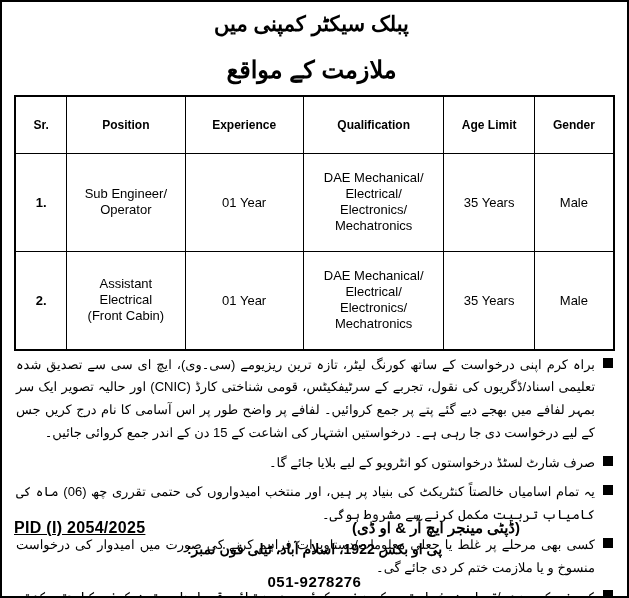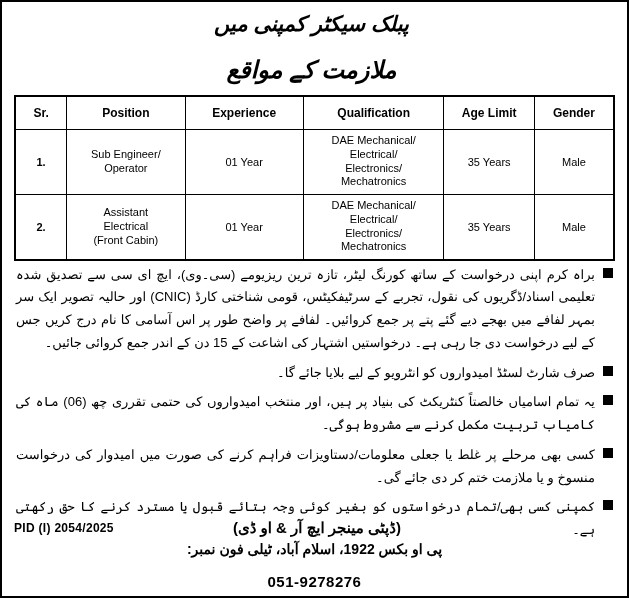--- a/index.html
+++ b/index.html
@@ -19,21 +19,20 @@
     width: 629px;
     height: 598px;
     box-sizing: border-box;
     border: 2px solid #000;
     background: #fff;
     padding: 0;
   }
   .header {
     text-align: center;
     padding: 8px 10px 4px 4px;
-    font-style: italic;
   }
   .header-line1 {
     font-size: 21px;
     font-weight: bold;
     letter-spacing: 0.5px;
     direction: rtl;
     line-height: 1.35;
   }
   .header-line2 {
     font-size: 24px;
@@ -48,27 +47,27 @@
   table.jobs {
     width: 100%;
     border-collapse: collapse;
     border: 2px solid #000;
     table-layout: fixed;
   }
   table.jobs th, table.jobs td {
     border: 1px solid #000;
     text-align: center;
     vertical-align: middle;
-    font-size: 11px;
-    padding: 4px 3px;
+    font-size: 13px;
+    padding: 16px 3px;
   }
   table.jobs thead th {
     font-weight: bold;
     font-size: 12px;
-    padding: 9px 3px;
+    padding: 21px 3px;
     background: #fff;
   }
   table.jobs tbody td {
     height: 56px;
   }
   .col-sr { width: 8%; }
   .col-pos { width: 20%; }
   .col-exp { width: 20%; }
   .col-qual { width: 24%; }
   .col-age { width: 15%; }
@@ -109,29 +108,30 @@
     bottom: 0;
     padding: 0 12px 6px 12px;
   }
   .footer-top {
     display: flex;
     align-items: center;
     justify-content: space-between;
     border-top: 0px solid #000;
   }
   .pid {
-    font-size: 12px;
+    font-size: 16px;
     font-weight: bold;
     letter-spacing: 0.3px;
+    text-decoration: underline;
   }
   .designation {
     font-size: 15px;
     font-weight: bold;
     direction: rtl;
-    text-align: center;
+    text-align: right;
     flex: 1 1 auto;
   }
   .pid-spacer { width: 95px; }
   .contact {
     text-align: center;
     font-size: 14px;
     font-weight: bold;
     direction: rtl;
     line-height: 1.5;
     margin-top: 2px;
@@ -204,21 +204,21 @@
     </table>
   </div>
 
   <div class="notes">
     <div class="note first">
       <span class="bullet"></span>
       <span class="note-text">براہ کرم اپنی درخواست کے ساتھ کورنگ لیٹر، تازہ ترین ریزیومے (سی۔وی)، ایچ ای سی سے تصدیق شدہ تعلیمی اسناد/ڈگریوں کی نقول، تجربے کے سرٹیفکیٹس، قومی شناختی کارڈ (CNIC) اور حالیہ تصویر ایک سر بمہر لفافے میں بھجے دیے گئے پتے پر جمع کروائیں۔ لفافے پر واضح طور پر اس آسامی کا نام درج کریں جس کے لیے درخواست دی جا رہی ہے۔ درخواستیں اشتہار کی اشاعت کے 15 دن کے اندر جمع کروائی جائیں۔</span>
     </div>
     <div class="note">
       <span class="bullet"></span>
-      <span class="note-text">صرف شارٹ لسٹڈ امیدواروں کو انٹرویو کے لیے بلایا جائے گا۔</span>
+      <span class="note-text">صرف شارٹ لسٹڈ درخواستوں کو انٹرویو کے لیے بلایا جائے گا۔</span>
     </div>
     <div class="note">
       <span class="bullet"></span>
       <span class="note-text">یہ تمام اسامیاں خالصتاً کنٹریکٹ کی بنیاد پر ہیں، اور منتخب امیدواروں کی حتمی تقرری چھ (06) ماہ کی کامیاب تربیت مکمل کرنے سے مشروط ہوگی۔</span>
     </div>
     <div class="note">
       <span class="bullet"></span>
       <span class="note-text">کسی بھی مرحلے پر غلط یا جعلی معلومات/دستاویزات فراہم کرنے کی صورت میں امیدوار کی درخواست منسوخ و یا ملازمت ختم کر دی جائے گی۔</span>
     </div>
     <div class="note">

